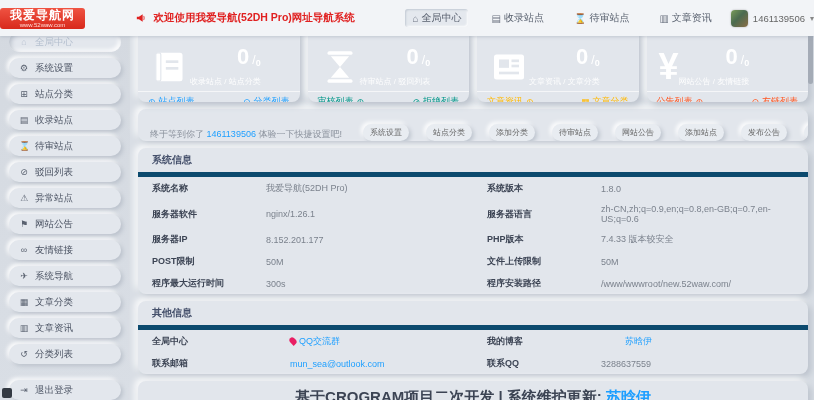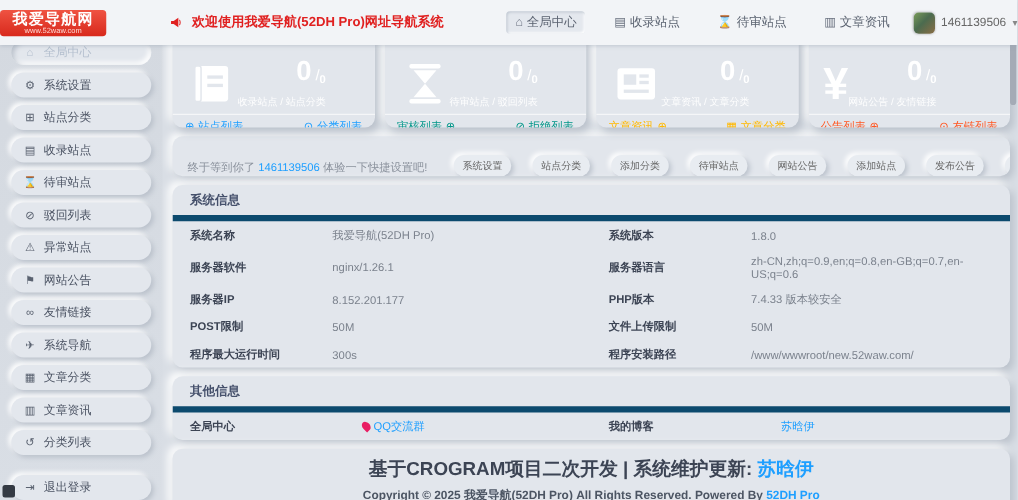--- a/index.html
+++ b/index.html
@@ -332,20 +332,26 @@
     <div class="neu panel">
       <div class="panel-h">其他信息</div>
       <table class="info">
         <tbody>
             <tr>
           <td class="lbl">全局中心</td>
           <td class="val"><a><span class="qq-ico"></span><span>QQ交流群</span></a></td>
           <td class="lbl">我的博客</td>
           <td class="val"><a>苏晗伊</a></td>
         </tr>
+        <tr>
+          <td class="lbl">联系邮箱</td>
+          <td class="val"><a>mun_sea@outlook.com</a></td>
+          <td class="lbl">联系QQ</td>
+          <td class="val">3288637559</td>
+        </tr>
       </tbody>
         </table>
     </div>
 
     <div class="neu footer">
       <div class="f1"><span>基于CROGRAM项目二次开发 | 系统维护更新: </span><a>苏晗伊</a></div>
       <div class="f2"><span>Copyright © 2025 我爱导航(52DH Pro) All Rights Reserved. Powered By </span><a>52DH Pro</a></div>
     </div>
 
   </div>

